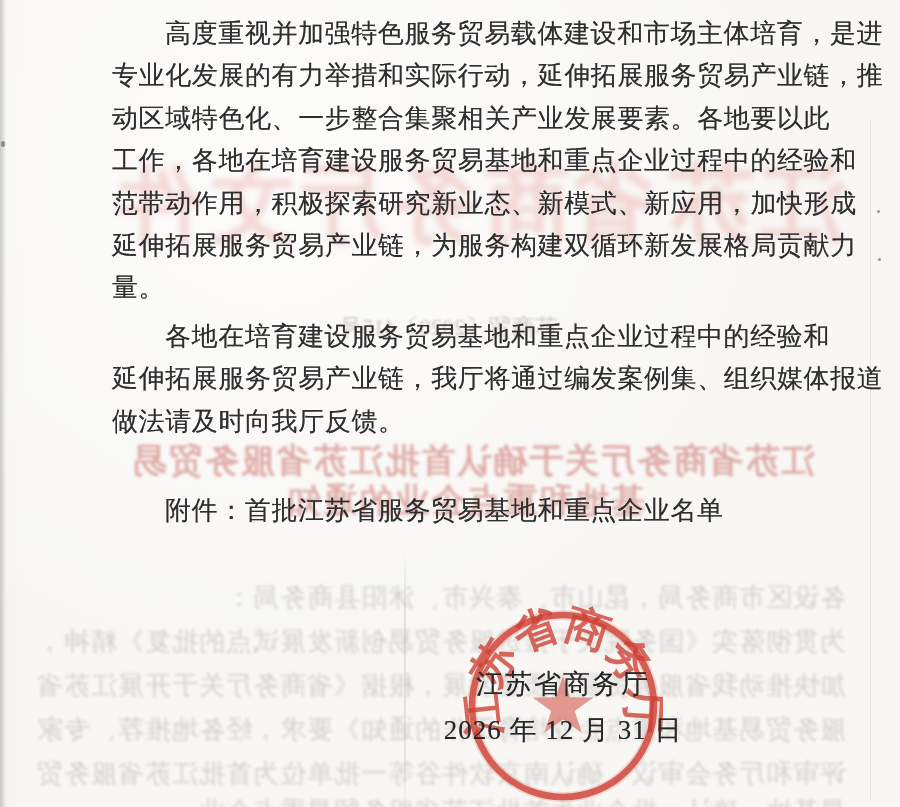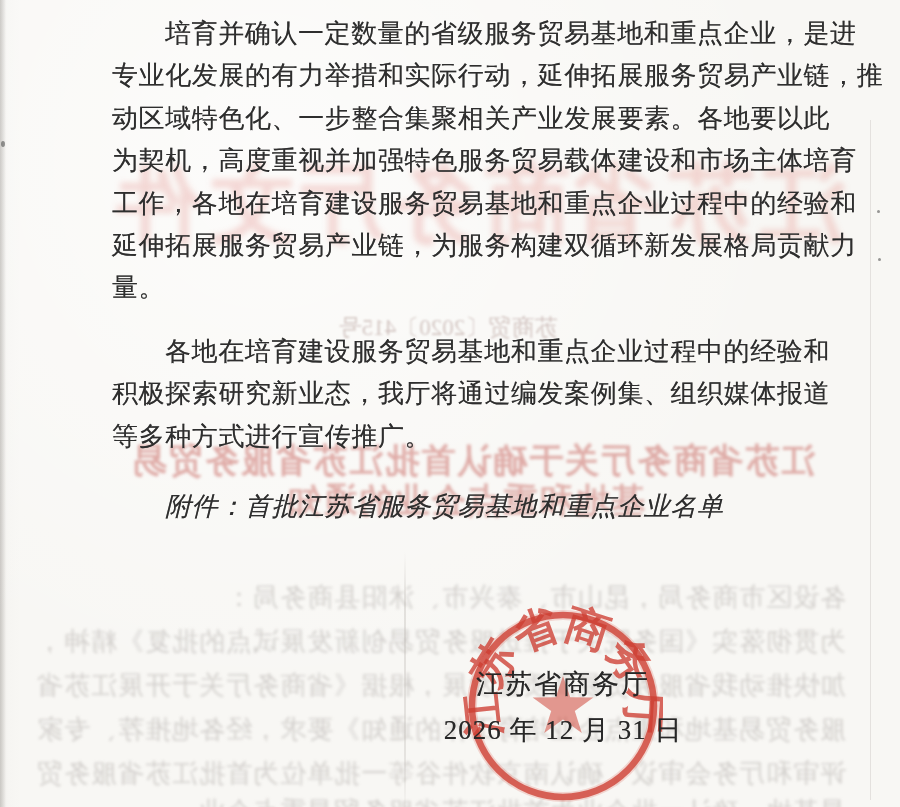--- a/index.html
+++ b/index.html
@@ -37,22 +37,22 @@
     color:rgba(125,120,117,0.30);filter:blur(1.4px);
   }
   
   .body-text{
     position:absolute;left:112px;top:13px;width:712px;
     font-size:26px;line-height:42.4px;color:#2e2e2e;
     text-shadow:0 0 0.6px rgba(40,40,40,0.55);
   }
   .line{white-space:nowrap;letter-spacing:0.6px;}
   .indent{padding-left:53px;}
-  .para2{margin-top:21px;}
-  .attach{margin-top:28px;font-style:italic;}
+  .para2{margin-top:6px;}
+  .attach{margin-top:47px;}
   .sig{
     position:absolute;left:418px;width:290px;text-align:center;
     font-size:27px;color:#272727;white-space:nowrap;
     text-shadow:0 0 0.6px rgba(40,40,40,0.55);
   }
   .sig-org{top:666px;letter-spacing:2px;}
   .sig-date{top:712px;left:404px;width:318px;letter-spacing:1px;}
   
   .seal{position:absolute;left:463px;top:603px;width:200px;height:205px;}
   
@@ -80,31 +80,31 @@
   <div class="bleed bleed-body" style="top:794px;">易基地，确认一批企业为首批江苏省服务贸易重点企业。</div>
 
   <div class="edge-left"></div>
   <div class="crease-v1"></div>
   <div class="crease-v2"></div>
   <div class="speck" style="left:877px;top:210px;width:3px;height:3px;"></div>
   <div class="speck" style="left:878px;top:258px;width:3px;height:3px;"></div>
   <div class="speck" style="left:1px;top:141px;width:4px;height:6px;"></div>
 
   <div class="body-text">
-    <div class="line indent">培育并确认一定数量的省级服务贸易基地和重点企业，是进</div>
+    <div class="line indent">高度重视并加强特色服务贸易载体建设和市场主体培育，是进</div>
     <div class="line">专业化发展的有力举措和实际行动，延伸拓展服务贸易产业链，推</div>
     <div class="line">动区域特色化、一步整合集聚相关产业发展要素。各地要以此</div>
-    <div class="line">为契机，高度重视并加强特色服务贸易载体建设和市场主体培育</div>
     <div class="line">工作，各地在培育建设服务贸易基地和重点企业过程中的经验和</div>
+    <div class="line">范带动作用，积极探索研究新业态、新模式、新应用，加快形成</div>
     <div class="line">延伸拓展服务贸易产业链，为服务构建双循环新发展格局贡献力</div>
     <div class="line">量。</div>
     <div class="para2">
       <div class="line indent">各地在培育建设服务贸易基地和重点企业过程中的经验和</div>
-      <div class="line">积极探索研究新业态，我厅将通过编发案例集、组织媒体报道</div>
-      <div class="line">等多种方式进行宣传推广。</div>
+      <div class="line">延伸拓展服务贸易产业链，我厅将通过编发案例集、组织媒体报道</div>
+      <div class="line">做法请及时向我厅反馈。</div>
     </div>
     <div class="line indent attach">附件：首批江苏省服务贸易基地和重点企业名单</div>
   </div>
 
   <svg class="seal" viewBox="0 0 200 205">
     <circle cx="100" cy="103" r="91" fill="none" stroke="rgba(205,62,50,0.85)" stroke-width="6.5"></circle>
     <circle cx="100" cy="103" r="91" fill="none" stroke="rgba(225,110,98,0.25)" stroke-width="10"></circle>
     <defs>
       <path id="sealArc" d="M 40.2 130.9 A 66 66 0 1 1 159.8 130.9" fill="none"></path>
     </defs>

